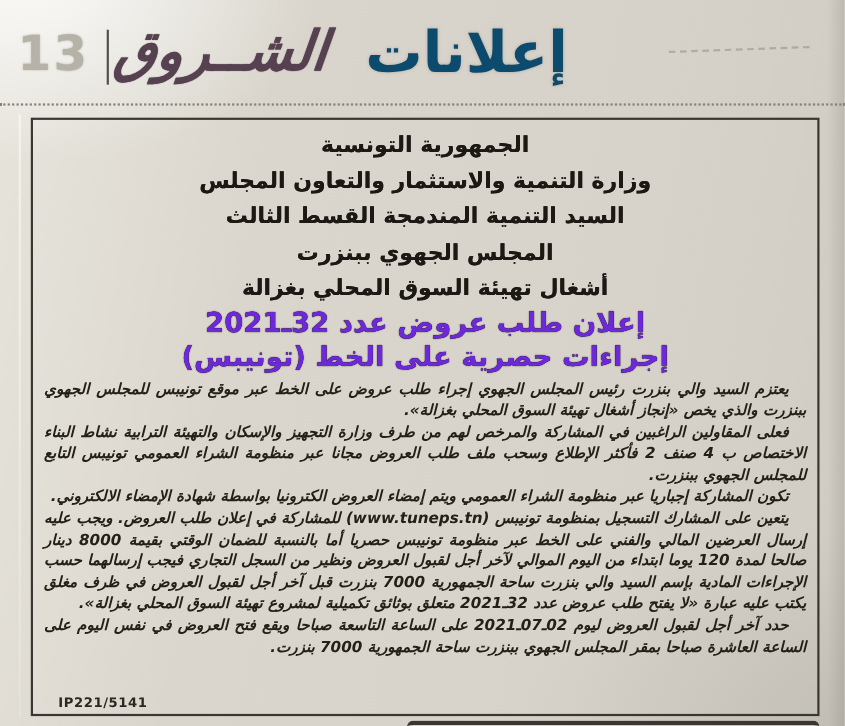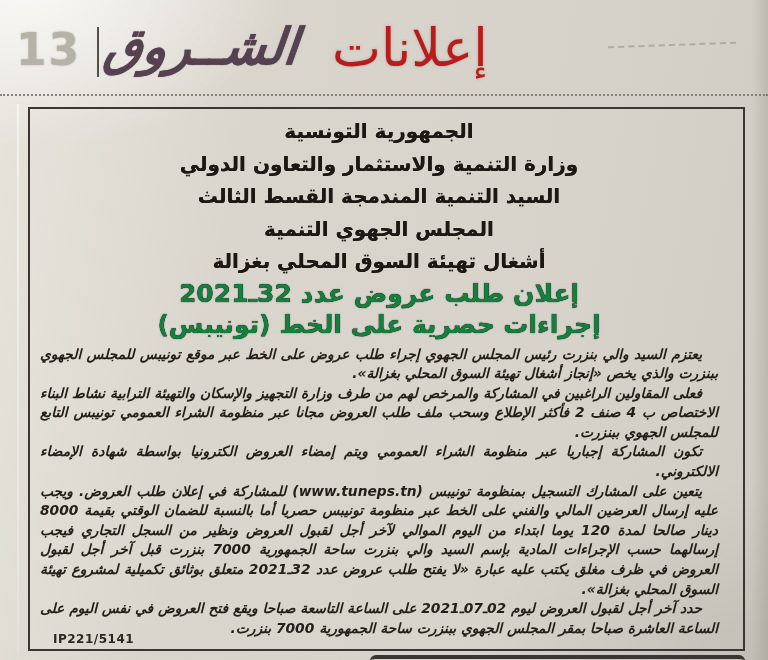--- a/index.html
+++ b/index.html
@@ -33,55 +33,55 @@
   }
   .newspaper-logo{
     position:absolute; left:104px; top:18px;
     font-size:50px; font-weight:bold; font-style:italic;
     color:#55414f; transform:skewX(-6deg);
     text-shadow:0 0 1px #55414f;
     white-space:nowrap;
   }
   .section-label{
     position:absolute; left:332px; top:18px;
-    font-size:52px; font-weight:normal;
-    color:#b91c1c; text-shadow:0 0 3px rgba(140,136,126,.55);
+    font-size:52px; font-weight:bold;
+    color:#0c4a6e; text-shadow:0 0 3px rgba(140,136,126,.55);
     letter-spacing:1px; white-space:nowrap;
   }
   .artifact-dash{
     position:absolute; left:608px; top:44px; width:128px; height:0;
     border-top:2px dashed rgba(92,86,76,.30);
     transform:rotate(-2deg);
   }
   .bleed-strip{
     position:absolute; right:0; top:0; width:16px; height:660px;
     background:linear-gradient(to left, rgba(110,102,92,.20), rgba(110,102,92,0));
   }
   .fold-line{
     position:absolute; left:17px; top:104px; width:2px; height:548px;
     background:linear-gradient(rgba(255,255,255,.55), rgba(255,255,255,.15));
   }
 
   
   .notice-box{
     position:absolute; left:28px; top:107px; width:717px; height:544px;
     border:2px solid #3b3631;
-    padding:6px 25px 4px 10px;
+    padding:6px 10px 4px 10px;
     overflow:hidden;
     direction:rtl;
     background:rgba(255,255,255,.03);
   }
   .headings{ text-align:center; }
   .heading{
     font-size:20px; font-weight:bold; line-height:32.5px;
     color:#1c1814; text-shadow:0 0 .5px #1c1814;
   }
   .tender-title, .tender-subtitle{
     text-align:center; font-size:25px; font-weight:bold; line-height:31px;
-    color:#15803d;
+    color:#6d28d9;
     text-shadow:0 0 1.2px #161210, 0 0 .6px #161210;
     letter-spacing:-.5px;
   }
   .body-text{ margin-top:5px; }
   .body-text p{
     font-size:13.8px; font-weight:bold; font-style:italic;
     line-height:19.6px; text-align:justify;
     text-indent:16px; color:#242019;
   }
   .ad-reference{
@@ -107,23 +107,23 @@
     <div class="artifact-dash"></div>
     <div class="masthead-rule"></div>
   </header>
 
   <div class="fold-line"></div>
   <div class="bleed-strip"></div>
 
   <section class="notice-box">
     <div class="headings">
       <div class="heading">الجمهورية التونسية</div>
-      <div class="heading">وزارة التنمية والاستثمار والتعاون الدولي</div>
+      <div class="heading">وزارة التنمية والاستثمار والتعاون المجلس</div>
       <div class="heading">السيد التنمية المندمجة القسط الثالث</div>
-      <div class="heading">المجلس الجهوي التنمية</div>
+      <div class="heading">المجلس الجهوي ببنزرت</div>
       <div class="heading">أشغال تهيئة السوق المحلي بغزالة</div>
     </div>
 
     <div class="tender-title">إعلان طلب عروض عدد 32ـ2021</div>
     <div class="tender-subtitle">إجراءات حصرية على الخط (تونيبس)</div>
 
     <div class="body-text">
       <p>يعتزم السيد والي بنزرت رئيس المجلس الجهوي إجراء طلب عروض على الخط عبر موقع تونيبس للمجلس الجهوي ببنزرت والذي يخص «إنجاز أشغال تهيئة السوق المحلي بغزالة».</p>
       <p>فعلى المقاولين الراغبين في المشاركة والمرخص لهم من طرف وزارة التجهيز والإسكان والتهيئة الترابية نشاط البناء الاختصاص ب 4 صنف 2 فأكثر الإطلاع وسحب ملف طلب العروض مجانا عبر منظومة الشراء العمومي تونيبس التابع للمجلس الجهوي ببنزرت.</p>
       <p>تكون المشاركة إجباريا عبر منظومة الشراء العمومي ويتم إمضاء العروض الكترونيا بواسطة شهادة الإمضاء الالكتروني.</p>

